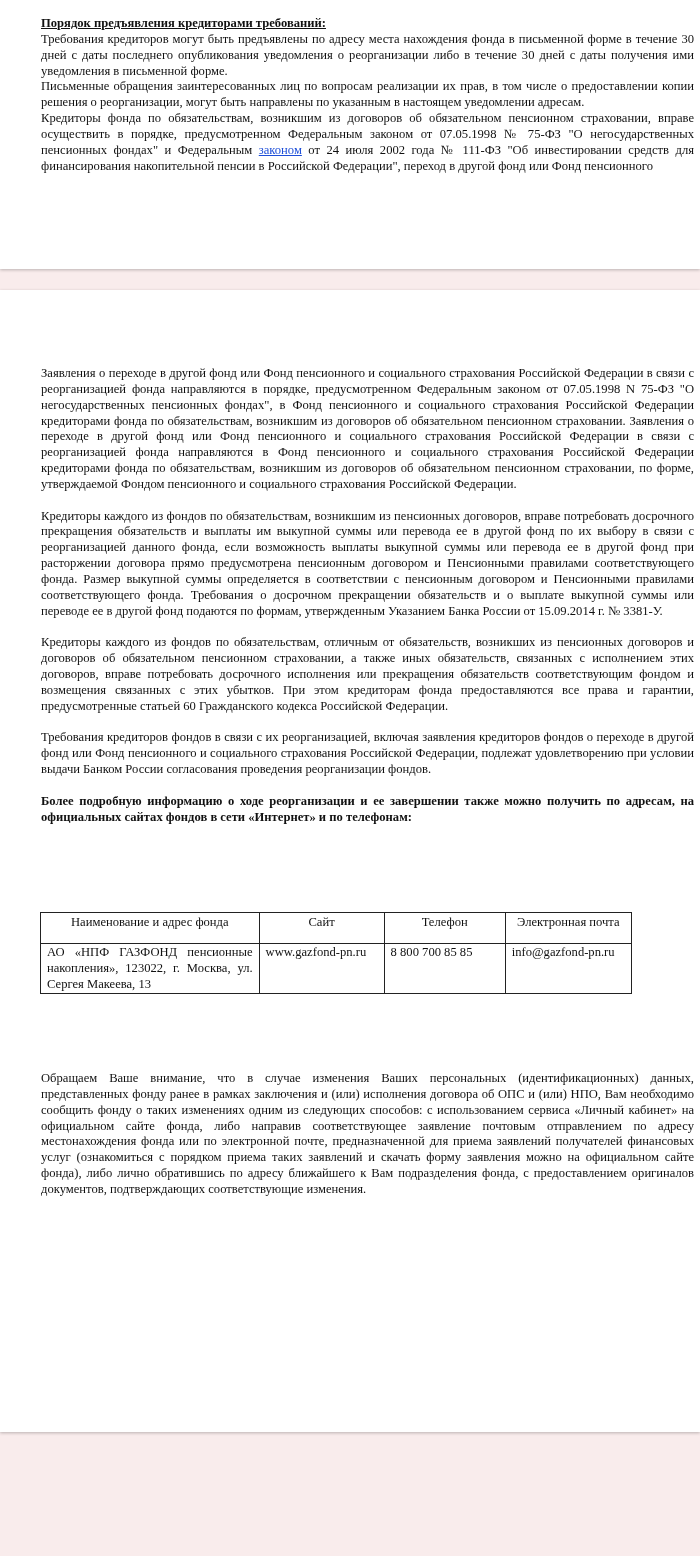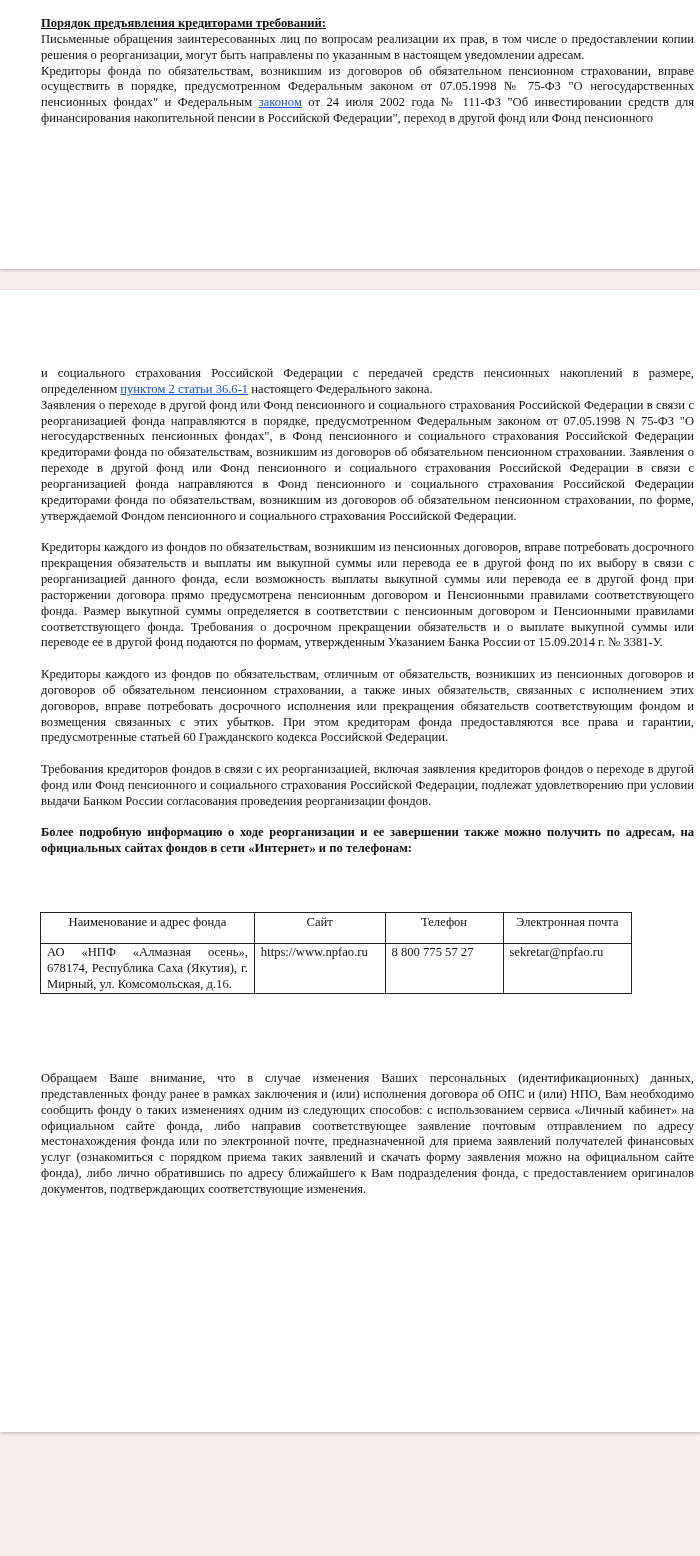--- a/index.html
+++ b/index.html
@@ -39,28 +39,28 @@
   table.funds td { height: 46px; }
   table.funds td.name { text-align: justify; }
   col.c1 { width: 249px; } col.c2 { width: 134px; } col.c3 { width: 136px; } col.c4 { width: 135px; }
 </style>
 </head>
 <body>
 
 <div class="page" id="page1">
   <div class="content" style="top:36px;">
     <p class="title-h">Порядок предъявления кредиторами требований:</p>
+    <p>Требования кредиторов могут быть предъявлены по адресу места нахождения фонда в письменной форме в течение 30 дней с даты последнего опубликования уведомления о реорганизации либо в течение 30 дней с даты получения ими уведомления в письменной форме.</p>
     <p>Письменные обращения заинтересованных лиц по вопросам реализации их прав, в том числе о предоставлении копии решения о реорганизации, могут быть направлены по указанным в настоящем уведомлении адресам.</p>
     <p><span>Кредиторы фонда по обязательствам, возникшим из договоров об обязательном пенсионном страховании, вправе осуществить в порядке, предусмотренном Федеральным законом от 07.05.1998 № 75-ФЗ "О негосударственных пенсионных фондах" и Федеральным </span><a class="lnk" href="#">законом</a><span> от 24 июля 2002 года № 111-ФЗ "Об инвестировании средств для финансирования накопительной пенсии в Российской Федерации", переход в другой фонд или Фонд пенсионного</span></p>
   </div>
 </div>
 
 <div class="page" id="page2">
   <div class="content" style="top:76px;">
-    <p><span>и социального страхования Российской Федерации с передачей средств пенсионных накоплений в размере, определенном </span><a class="lnk" href="#">пунктом 2 статьи 36.6-1</a><span> настоящего Федерального закона.</span></p>
     <p>Заявления о переходе в другой фонд или Фонд пенсионного и социального страхования Российской Федерации в связи с реорганизацией фонда направляются в порядке, предусмотренном Федеральным законом от 07.05.1998 N 75-ФЗ "О негосударственных пенсионных фондах", в Фонд пенсионного и социального страхования Российской Федерации кредиторами фонда по обязательствам, возникшим из договоров об обязательном пенсионном страховании. Заявления о переходе в другой фонд или Фонд пенсионного и социального страхования Российской Федерации в связи с реорганизацией фонда направляются в Фонд пенсионного и социального страхования Российской Федерации кредиторами фонда по обязательствам, возникшим из договоров об обязательном пенсионном страховании, по форме, утверждаемой Фондом пенсионного и социального страхования Российской Федерации.</p>
     <p class="gap">Кредиторы каждого из фондов по обязательствам, возникшим из пенсионных договоров, вправе потребовать досрочного прекращения обязательств и выплаты им выкупной суммы или перевода ее в другой фонд по их выбору в связи с реорганизацией данного фонда, если возможность выплаты выкупной суммы или перевода ее в другой фонд при расторжении договора прямо предусмотрена пенсионным договором и Пенсионными правилами соответствующего фонда. Размер выкупной суммы определяется в соответствии с пенсионным договором и Пенсионными правилами соответствующего фонда. Требования о досрочном прекращении обязательств и о выплате выкупной суммы или переводе ее в другой фонд подаются по формам, утвержденным Указанием Банка России от 15.09.2014 г. № 3381-У.</p>
     <p class="gap">Кредиторы каждого из фондов по обязательствам, отличным от обязательств, возникших из пенсионных договоров и договоров об обязательном пенсионном страховании, а также иных обязательств, связанных с исполнением этих договоров, вправе потребовать досрочного исполнения или прекращения обязательств соответствующим фондом и возмещения связанных с этих убытков. При этом кредиторам фонда предоставляются все права и гарантии, предусмотренные статьей 60 Гражданского кодекса Российской Федерации.</p>
     <p class="gap">Требования кредиторов фондов в связи с их реорганизацией, включая заявления кредиторов фондов о переходе в другой фонд или Фонд пенсионного и социального страхования Российской Федерации, подлежат удовлетворению при условии выдачи Банком России согласования проведения реорганизации фондов.</p>
     <p class="gap bold">Более подробную информацию о ходе реорганизации и ее завершении также можно получить по адресам, на официальных сайтах фондов в сети «Интернет» и по телефонам:</p>
   </div>
 
   <table class="funds">
     <colgroup>
         <col class="c1">
@@ -71,24 +71,24 @@
     <thead>
       <tr>
         <th>Наименование и адрес фонда</th>
         <th>Сайт</th>
         <th>Телефон</th>
         <th>Электронная почта</th>
       </tr>
     </thead>
     <tbody>
       <tr>
-        <td class="name">АО «НПФ «Алмазная осень», 678174, Республика Саха (Якутия), г. Мирный, ул. Комсомольская, д.16.</td>
-        <td>https://www.npfao.ru</td>
-        <td>8 800 775 57 27</td>
-        <td>sekretar@npfao.ru</td>
+        <td class="name">АО «НПФ ГАЗФОНД пенсионные накопления», 123022, г. Москва, ул. Сергея Макеева, 13</td>
+        <td>www.gazfond-pn.ru</td>
+        <td>8 800 700 85 85</td>
+        <td>info@gazfond-pn.ru</td>
       </tr>
     </tbody>
   </table>
 
   <div class="content" style="top:781px;">
     <p>Обращаем Ваше внимание, что в случае изменения Ваших персональных (идентификационных) данных, представленных фонду ранее в рамках заключения и (или) исполнения договора об ОПС и (или) НПО, Вам необходимо сообщить фонду о таких изменениях одним из следующих способов: с использованием сервиса «Личный кабинет» на официальном сайте фонда, либо направив соответствующее заявление почтовым отправлением по адресу местонахождения фонда или по электронной почте, предназначенной для приема заявлений получателей финансовых услуг (ознакомиться с порядком приема таких заявлений и скачать форму заявления можно на официальном сайте фонда), либо лично обратившись по адресу ближайшего к Вам подразделения фонда, с предоставлением оригиналов документов, подтверждающих соответствующие изменения.</p>
   </div>
 </div>
 
 </body></html>

